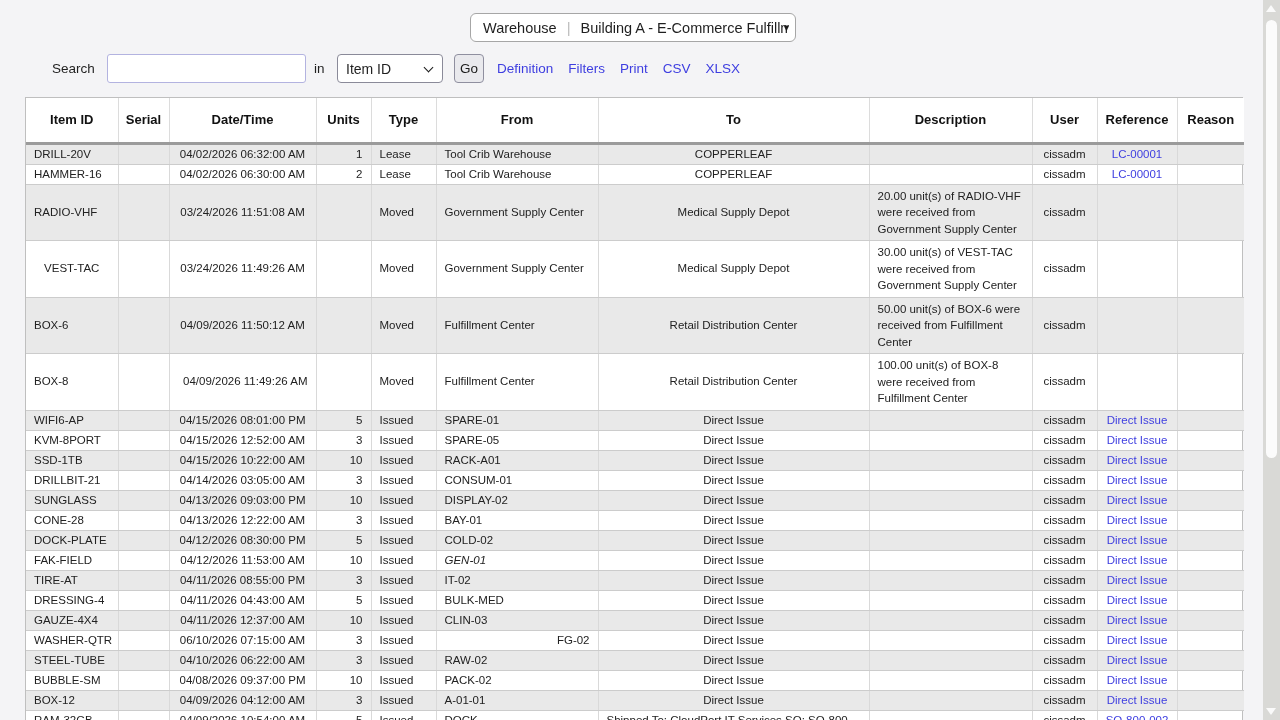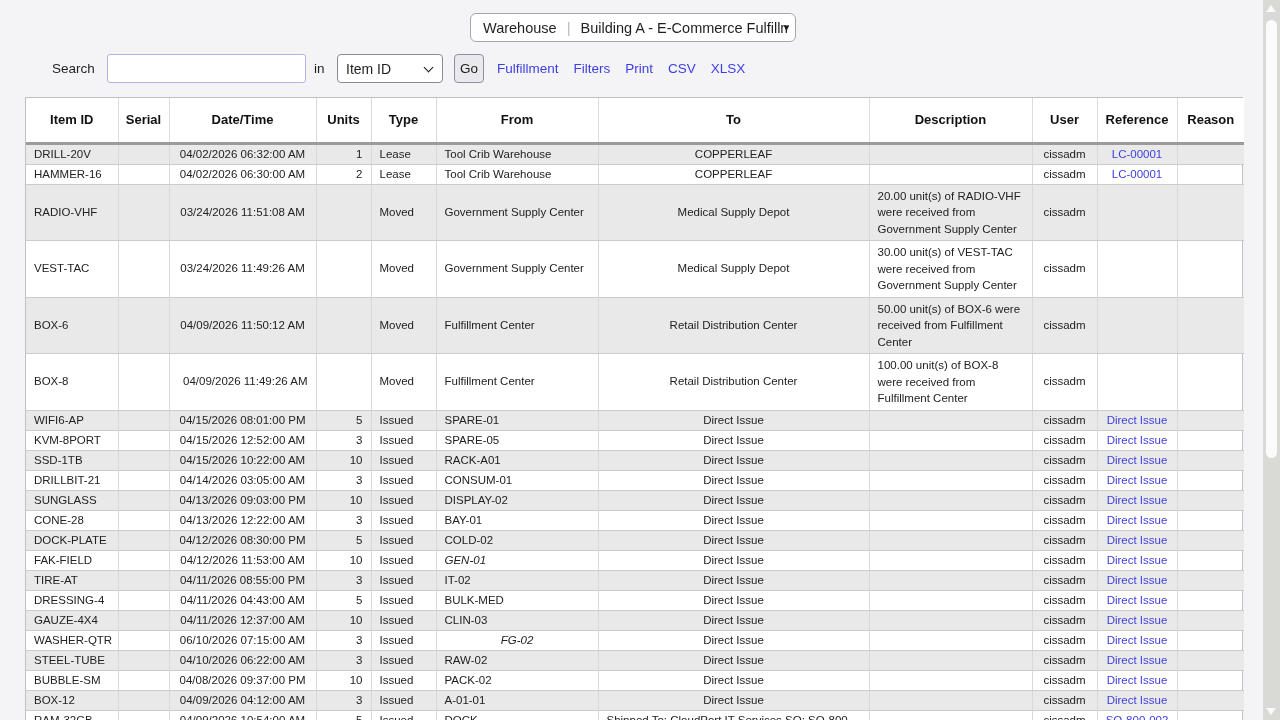--- a/index.html
+++ b/index.html
@@ -92,21 +92,21 @@
 <div class="search-row">
   <span class="search-label">Search</span>
   <input class="search-input" type="text" value="" style="">
   <span class="in-label">in</span>
   <div class="field-select">
     <span>Item ID</span>
     <span class="chev"></span>
   </div>
   <button class="go-btn">Go</button>
   <div class="links">
-    <a>Fulfillment</a>
+    <a>Definition</a>
     <a>Filters</a>
     <a>Print</a>
     <a>CSV</a>
     <a>XLSX</a>
   </div>
 </div>
 
 <div class="table-wrap">
   <table>
     <colgroup>
@@ -171,21 +171,21 @@
           <td class="col-units" style="text-align: right;"></td>
           <td class="col-type" style="text-align: left;">Moved</td>
           <td class="col-from" style="text-align: left;">Government Supply Center</td>
           <td class="col-to" style="text-align: center;">Medical Supply Depot</td>
           <td class="col-description" style="text-align: left;">20.00 unit(s) of RADIO-VHF were received from Government Supply Center</td>
           <td class="col-user" style="text-align: center;">cissadm</td>
           <td class="col-reference" style="text-align: center;"></td>
           <td class="col-reason" style="text-align: left;"></td>
         </tr>
         <tr>
-          <td class="col-item-id" style="text-align: left;">VEST-TAC</td>
+          <td class="col-item-id" style="text-align: center;">VEST-TAC</td>
           <td class="col-serial" style="text-align: left;"></td>
           <td class="col-datetime" style="text-align: center;">03/24/2026 11:49:26 AM</td>
           <td class="col-units" style="text-align: right;"></td>
           <td class="col-type" style="text-align: left;">Moved</td>
           <td class="col-from" style="text-align: left;">Government Supply Center</td>
           <td class="col-to" style="text-align: center;">Medical Supply Depot</td>
           <td class="col-description" style="text-align: left;">30.00 unit(s) of VEST-TAC were received from Government Supply Center</td>
           <td class="col-user" style="text-align: center;">cissadm</td>
           <td class="col-reference" style="text-align: center;"></td>
           <td class="col-reason" style="text-align: left;"></td>
@@ -358,21 +358,21 @@
           <td class="col-user" style="text-align: center;">cissadm</td>
           <td class="col-reference" style="text-align: center;"><a class="ref-link">Direct Issue</a></td>
           <td class="col-reason" style="text-align: left;"></td>
         </tr>
         <tr>
           <td class="col-item-id" style="text-align: left;">WASHER-QTR</td>
           <td class="col-serial" style="text-align: left;"></td>
           <td class="col-datetime" style="text-align: center;">06/10/2026 07:15:00 AM</td>
           <td class="col-units" style="text-align: right;">3</td>
           <td class="col-type" style="text-align: left;">Issued</td>
-          <td class="col-from" style="text-align: center; font-style: italic;">FG-02</td>
+          <td class="col-from" style="text-align: right;">FG-02</td>
           <td class="col-to" style="text-align: center;">Direct Issue</td>
           <td class="col-description" style="text-align: left;"></td>
           <td class="col-user" style="text-align: center;">cissadm</td>
           <td class="col-reference" style="text-align: center;"><a class="ref-link">Direct Issue</a></td>
           <td class="col-reason" style="text-align: left;"></td>
         </tr>
         <tr>
           <td class="col-item-id" style="text-align: left;">STEEL-TUBE</td>
           <td class="col-serial" style="text-align: left;"></td>
           <td class="col-datetime" style="text-align: center;">04/10/2026 06:22:00 AM</td>

